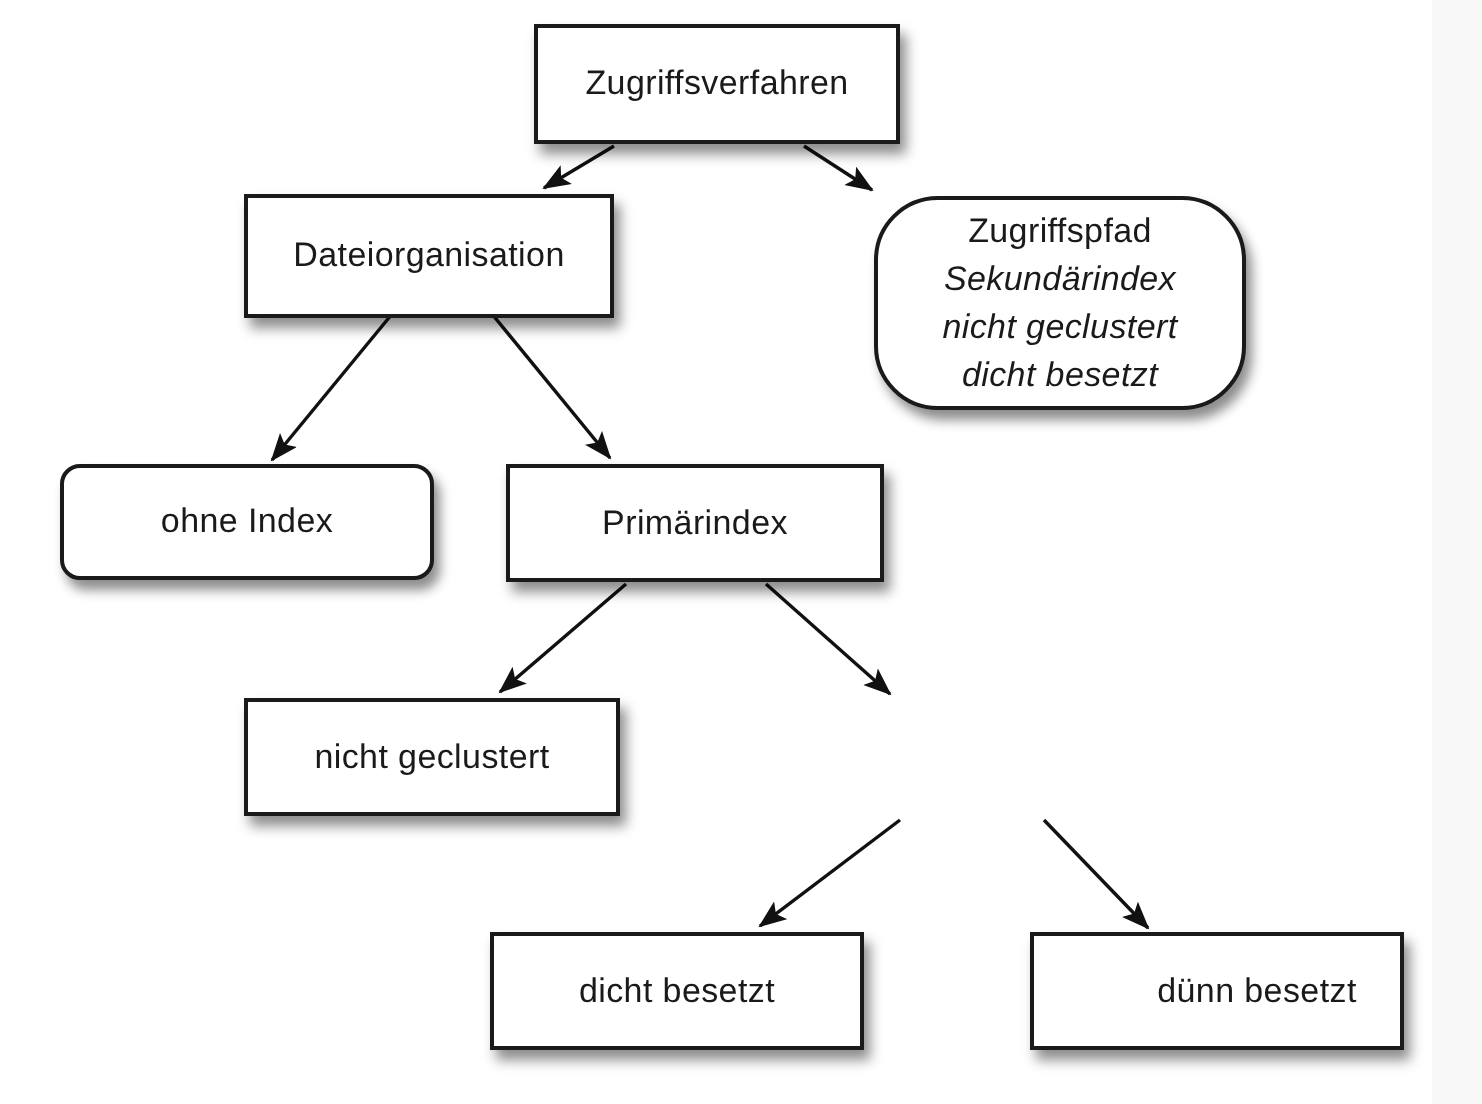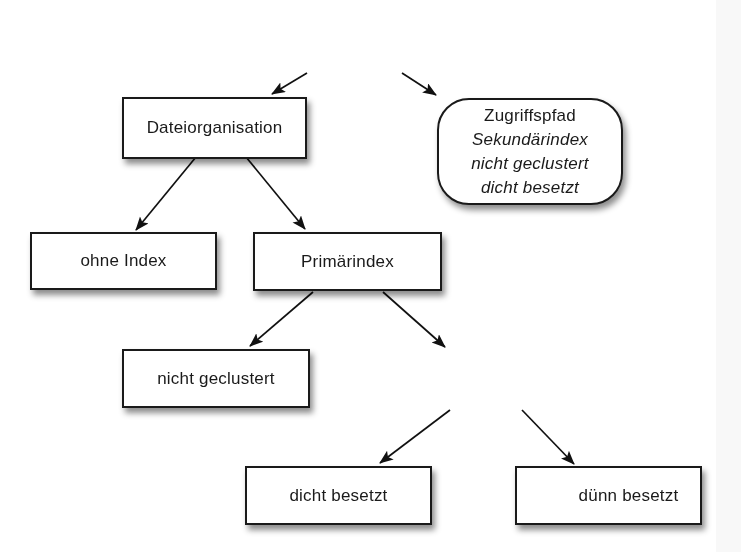--- a/index.html
+++ b/index.html
@@ -70,33 +70,36 @@
     <line x1="307" y1="73" x2="272" y2="94" stroke="#111111" stroke-width="1.7" marker-end="url(#arrowhead)"></line>
     <line x1="402" y1="73" x2="436" y2="95" stroke="#111111" stroke-width="1.7" marker-end="url(#arrowhead)"></line>
     <line x1="196" y1="157" x2="136" y2="230" stroke="#111111" stroke-width="1.7" marker-end="url(#arrowhead)"></line>
     <line x1="246" y1="157" x2="305" y2="229" stroke="#111111" stroke-width="1.7" marker-end="url(#arrowhead)"></line>
     <line x1="313" y1="292" x2="250" y2="346" stroke="#111111" stroke-width="1.7" marker-end="url(#arrowhead)"></line>
     <line x1="383" y1="292" x2="445" y2="347" stroke="#111111" stroke-width="1.7" marker-end="url(#arrowhead)"></line>
     <line x1="450" y1="410" x2="380" y2="463" stroke="#111111" stroke-width="1.7" marker-end="url(#arrowhead)"></line>
     <line x1="522" y1="410" x2="574" y2="464" stroke="#111111" stroke-width="1.7" marker-end="url(#arrowhead)"></line>
   </svg>
 
+  <div class="node" style="left:267px; top:12px; width:183px; height:60px;">
+    <span>Zugriffsverfahren</span>
+  </div>
 
   <div class="node" style="left:122px; top:97px; width:185px; height:62px;">
     <span>Dateiorganisation</span>
   </div>
 
   <div class="node" style="left:437px; top:98px; width:186px; height:107px;border-radius:32px;">
     <span>Zugriffspfad</span>
     <span class="italic">Sekundärindex</span>
     <span class="italic">nicht geclustert</span>
     <span class="italic">dicht besetzt</span>
   </div>
 
-  <div class="node" style="left:30px; top:232px; width:187px; height:58px;">
+  <div class="node" style="left:30px; top:232px; width:187px; height:58px;border-radius:10px;">
     <span>ohne Index</span>
   </div>
 
   <div class="node" style="left:253px; top:232px; width:189px; height:59px;">
     <span>Primärindex</span>
   </div>
 
   <div class="node" style="left:122px; top:349px; width:188px; height:59px;">
     <span>nicht geclustert</span>
   </div>

